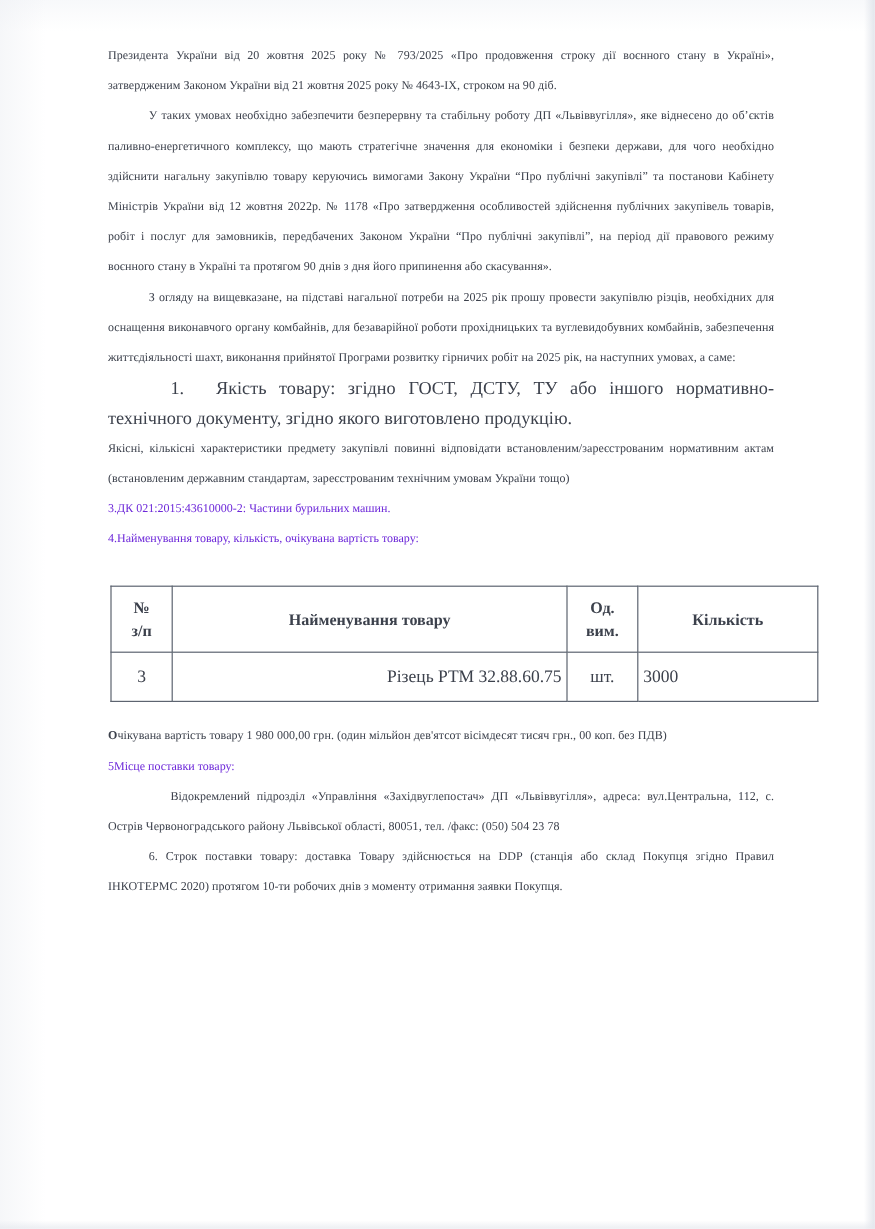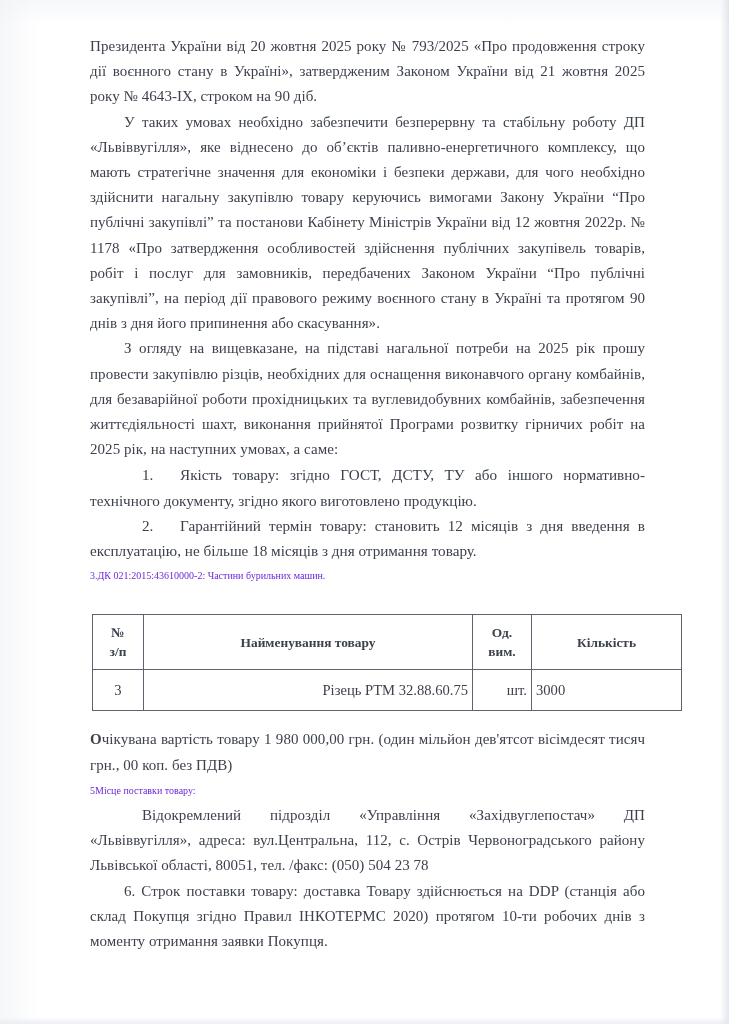--- a/index.html
+++ b/index.html
@@ -51,21 +51,21 @@
   .page {
     position: relative;
     z-index: 1;
     padding: 34px 84px 0 90px;
     box-sizing: border-box;
     width: 729px;
   }
 
   p.para {
     margin: 0;
-    font-size: 15px;
+    font-size: 10px;
     line-height: 25.2px;
     text-align: justify;
     text-justify: inter-word;
     color: #3c414c;
     letter-spacing: 0.05px;
   }
   p.indent { text-indent: 34px; }
   p.indent-sm { text-indent: 26px; }
   p.noindent { text-indent: 0; }
 
@@ -116,21 +116,21 @@
     padding: 2px 4px;
   }
   table.goods tbody td {
     font-size: 14.6px;
     line-height: 20px;
     height: 36px;
     padding: 2px 4px;
   }
   .c-num { width: 42px; text-align: center; }
   .c-name { width: 320px; text-align: center; }
-  .c-unit { width: 50px; text-align: right; }
+  .c-unit { width: 50px; text-align: center; }
   .c-qty  { width: 141px; text-align: left; }
   td.c-name { text-align: right; padding-left: 9px; }
   .gap-md { height: 16px; }
 
   .bold-lead { font-weight: bold; }
 </style>
 </head>
 <body>
 
 <div class="scan-tint"></div>
@@ -142,29 +142,30 @@
   <p class="para noindent">Президента України від 20 жовтня 2025 року № 793/2025 «Про продовження строку дії воєнного стану в Україні», затвердженим Законом України від 21 жовтня 2025 року № 4643-ІХ, строком на 90 діб.</p>
 
   <p class="para indent">У таких умовах необхідно забезпечити безперервну та стабільну роботу ДП «Львіввугілля», яке віднесено до об’єктів паливно-енергетичного комплексу, що мають стратегічне значення для економіки і безпеки держави, для чого необхідно здійснити нагальну закупівлю товару керуючись вимогами Закону України “Про публічні закупівлі” та постанови Кабінету Міністрів України від 12 жовтня 2022р. № 1178 «Про затвердження особливостей здійснення публічних закупівель товарів, робіт і послуг для замовників, передбачених Законом України “Про публічні закупівлі”, на період дії правового режиму воєнного стану в Україні та протягом 90 днів з дня його припинення або скасування».</p>
 
   <p class="para indent">З огляду на вищевказане, на підставі нагальної потреби на 2025 рік прошу провести закупівлю різців, необхідних для  оснащення виконавчого органу комбайнів, для безаварійної роботи прохідницьких та вуглевидобувних комбайнів, забезпечення життєдіяльності шахт, виконання прийнятої Програми розвитку гірничих робіт на 2025 рік, на наступних умовах, а саме:</p>
 
   <p class="numitem">
     <span class="num">1.</span><span>Якість товару: згідно ГОСТ, ДСТУ, ТУ або  іншого нормативно-технічного документу, згідно якого виготовлено продукцію.</span>
   </p>
 
-
-  <p class="numitem">
-    <span class="num">2.</span><span>Гарантійний термін товару: становить 12 місяців з дня введення в експлуатацію, не більше 18 місяців з дня отримання товару.</span>
-  </p>
+  <p class="para noindent">Якісні, кількісні характеристики предмету закупівлі повинні відповідати встановленим/зареєстрованим нормативним актам (встановленим державним стандартам, зареєстрованим технічним умовам України тощо)</p>
+
 
   <p class="item-simple">
     <span class="num">3.</span><span>ДК 021:2015:43610000-2: Частини бурильних машин.</span>
   </p>
 
+  <p class="item-simple">
+    <span class="num">4.</span><span>Найменування товару, кількість, очікувана вартість товару:</span>
+  </p>
 
   <table class="goods">
     <thead>
       <tr>
         <th class="c-num">
           <span>№</span><br>
           <span>з/п</span>
         </th>
         <th class="c-name">Найменування товару</th>
         <th class="c-unit">

